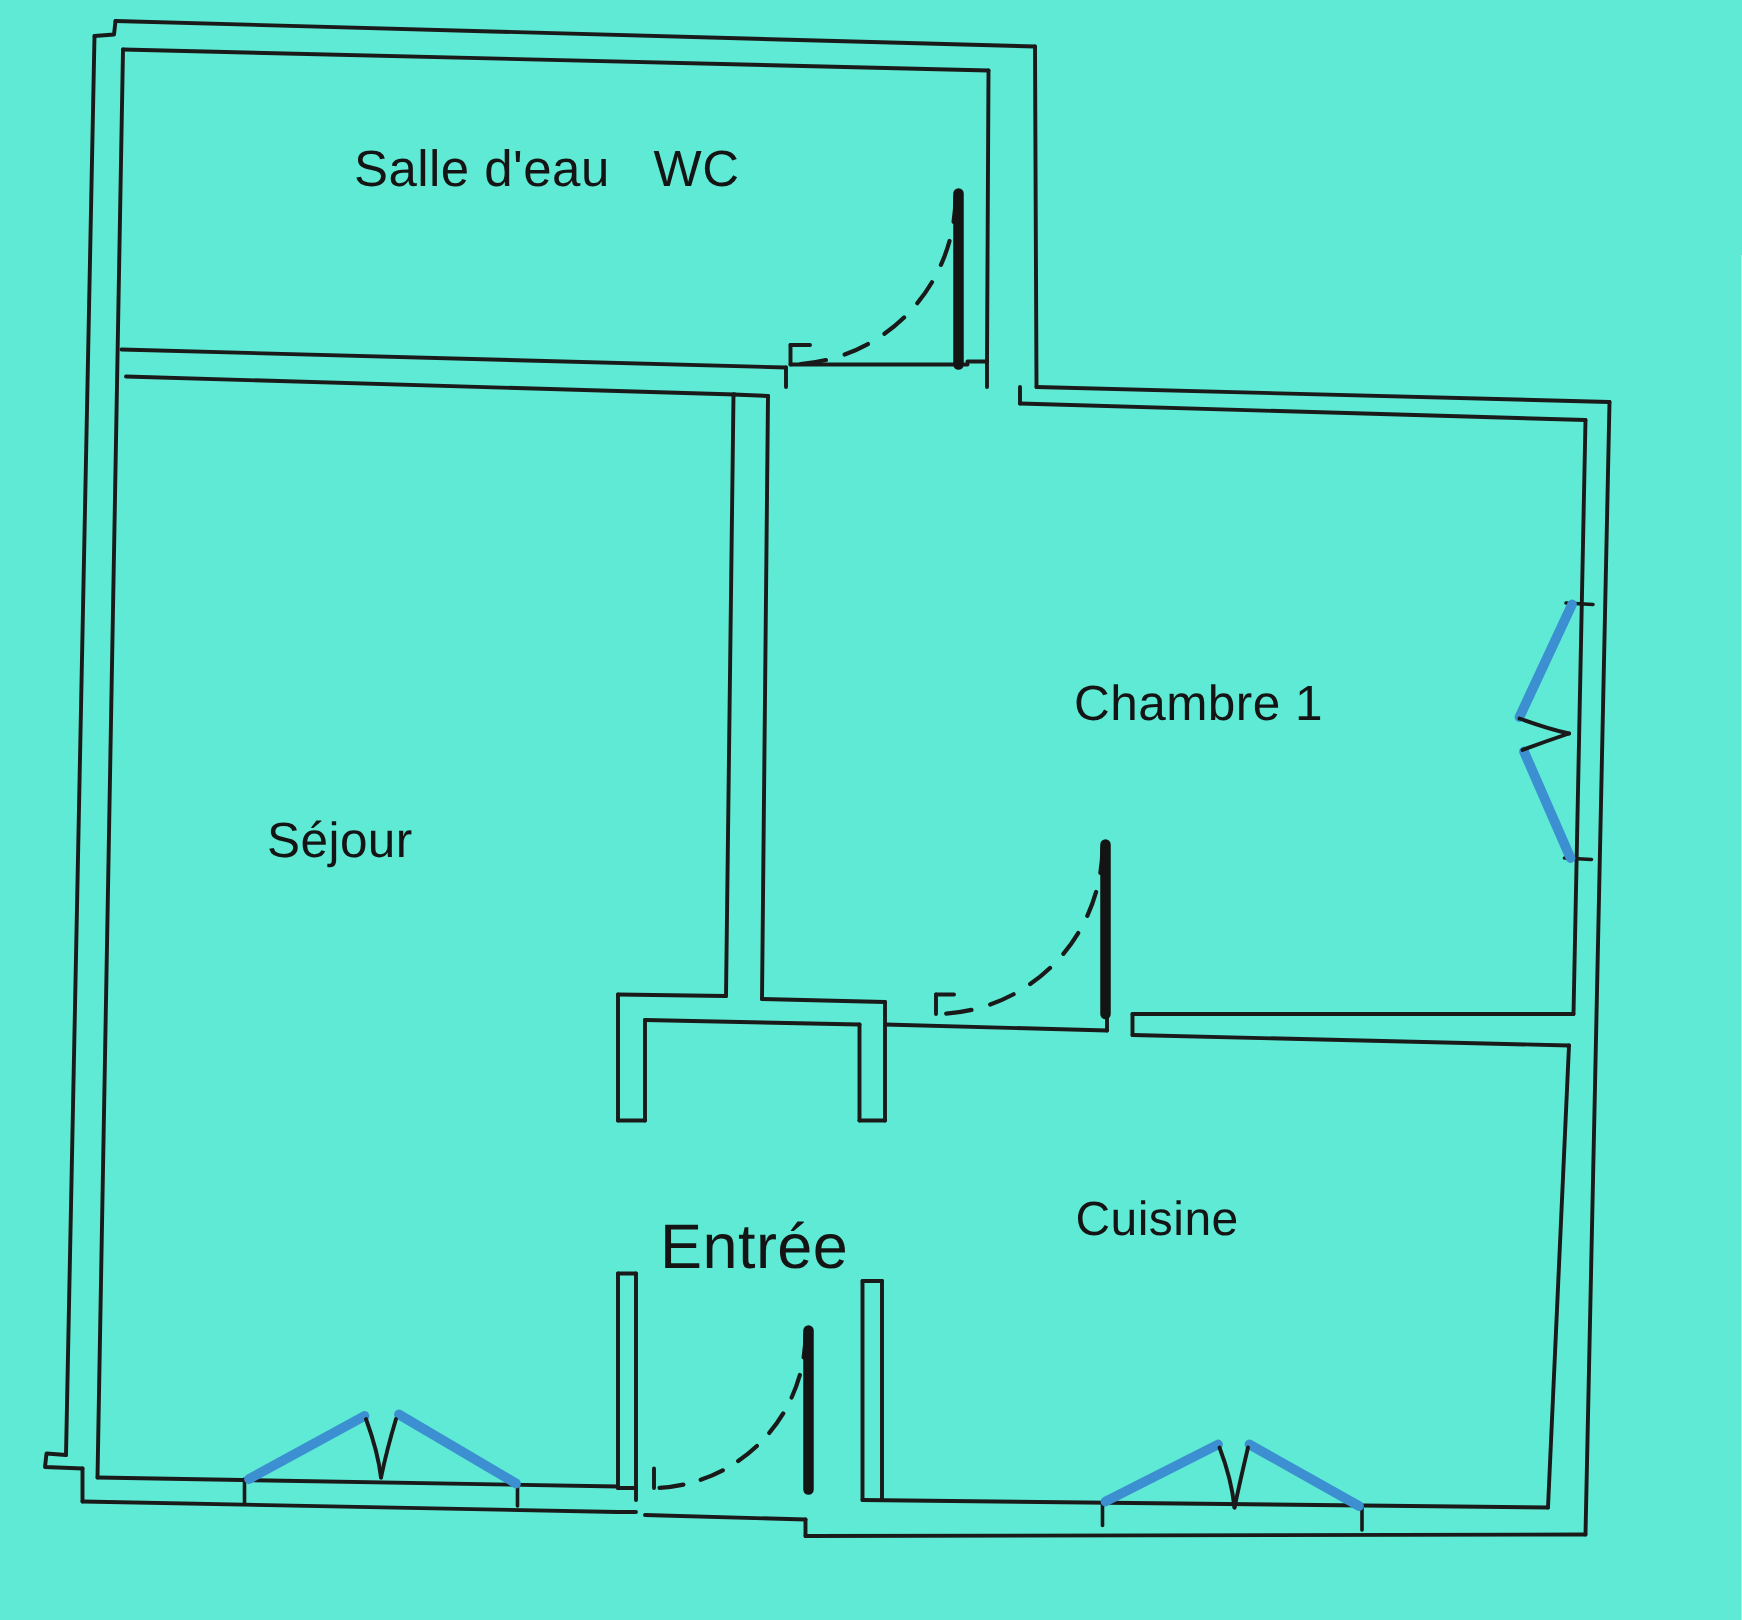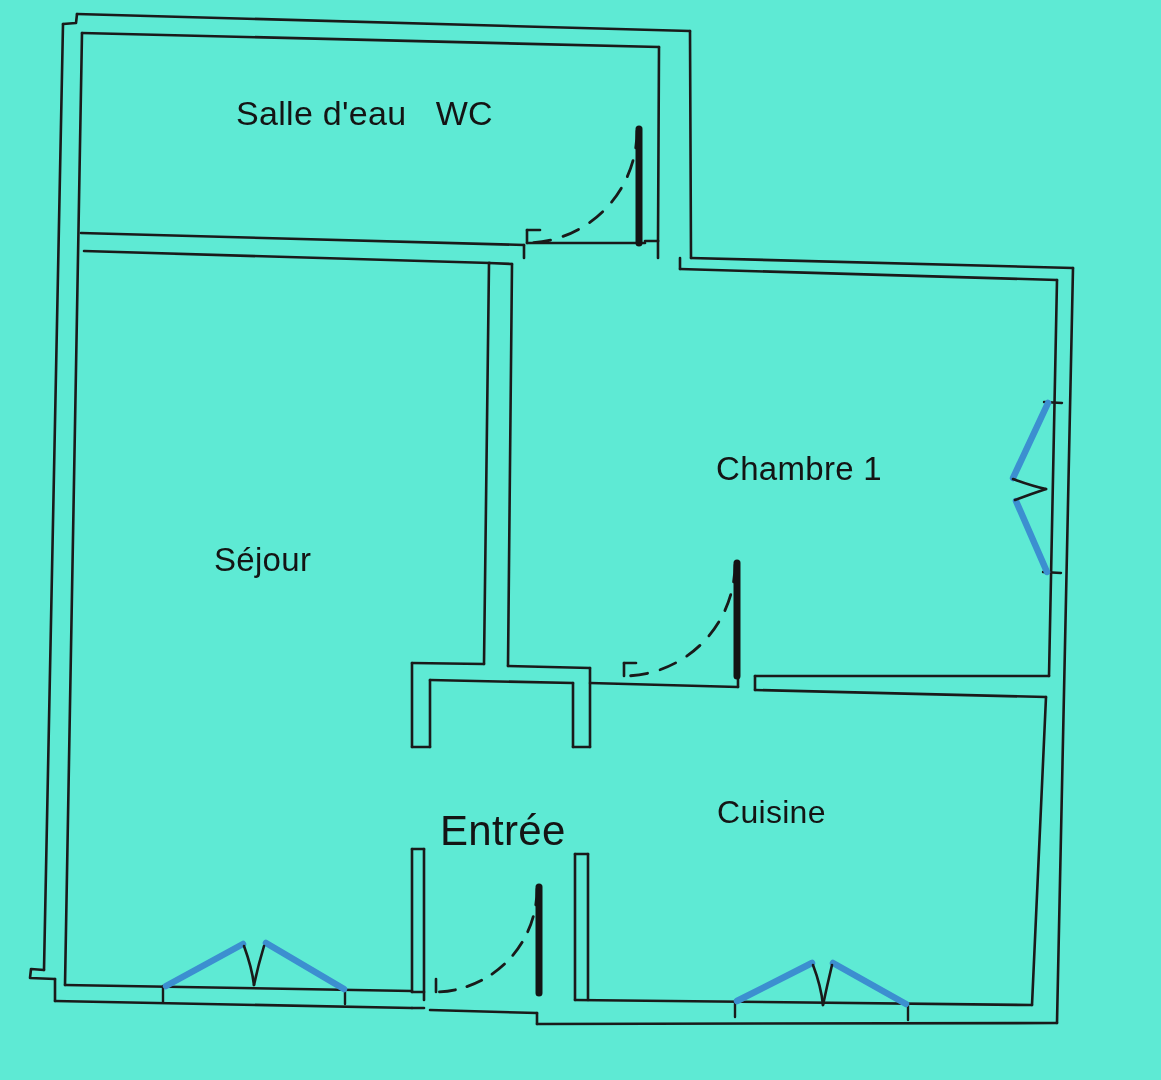--- a/index.html
+++ b/index.html
@@ -33,21 +33,21 @@
     white-space: pre;
     color: #141414;
     font-family: "Liberation Sans", sans-serif;
     font-weight: 400;
     letter-spacing: 0.3px;
     line-height: 1;
     user-select: none;
   }
   .lbl-salle   { left: 236px; top: 96px;  font-size: 34px; }
   .lbl-chambre { left: 676px; top: 452px; font-size: 33px; margin-left: 40px; }
-  .lbl-sejour  { left: 178px; top: 543px; font-size: 33px; margin-left: 36px; }
+  .lbl-sejour  { left: 178px; top: 543px; font-size: 33px; }
   .lbl-entree  { left: 440px; top: 810px; font-size: 42px; }
   .lbl-cuisine { left: 717px; top: 796px; font-size: 32px; }
 </style>
 </head>
 <body>
 
 <div id="plan-root">
 
   <svg id="plan-svg" viewBox="0 0 1161 1080" preserveAspectRatio="none" xmlns="http://www.w3.org/2000/svg">
 

